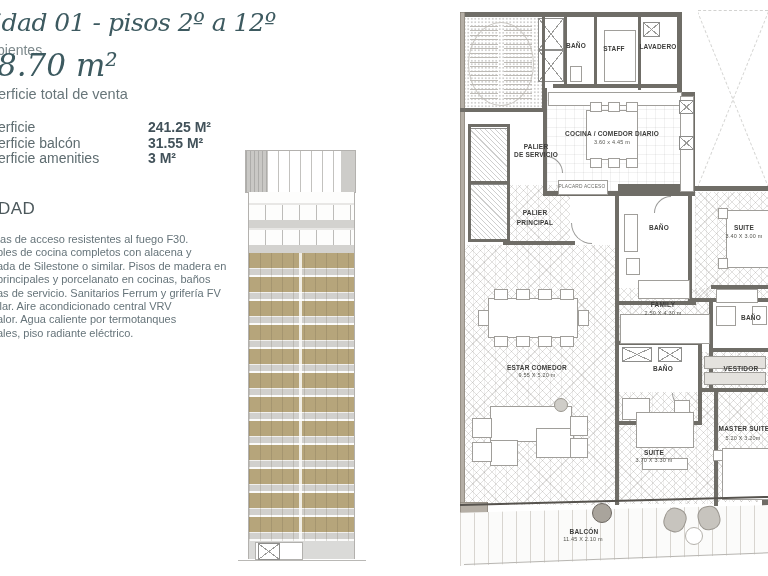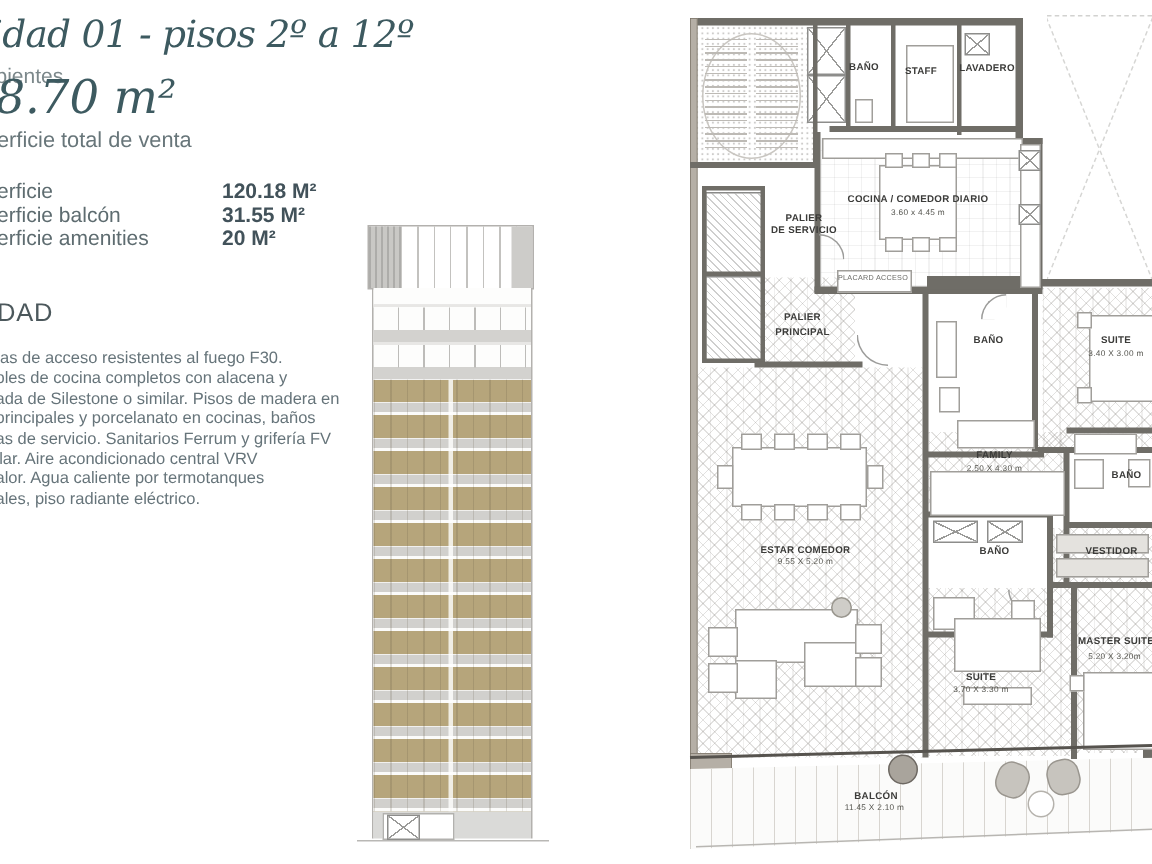--- a/index.html
+++ b/index.html
@@ -81,29 +81,29 @@
 
   <section class="left">
     <div class="t-title">idad 01 - pisos 2º a 12º</div>
     <div class="t-amb">bientes</div>
     <div class="t-big">8.70 m²</div>
     <div class="t-cap">erficie total de venta</div>
 
     <div class="surf">
       <div class="srow">
         <span class="sl">erficie</span>
-        <span class="sv">120.18 M²</span>
+        <span class="sv">241.25 M²</span>
       </div>
       <div class="srow">
         <span class="sl">erficie balcón</span>
         <span class="sv">31.55 M²</span>
       </div>
       <div class="srow">
         <span class="sl">erficie amenities</span>
-        <span class="sv">20 M²</span>
+        <span class="sv">3 M²</span>
       </div>
     </div>
 
     <div class="t-qh">DAD</div>
     <div class="qbody">
       <div>tas de acceso resistentes al fuego F30.</div>
       <div>bles de cocina completos con alacena y</div>
       <div>ada de Silestone o similar. Pisos de madera en</div>
       <div>principales y porcelanato en cocinas, baños</div>
       <div>as de servicio. Sanitarios Ferrum y grifería FV</div>

